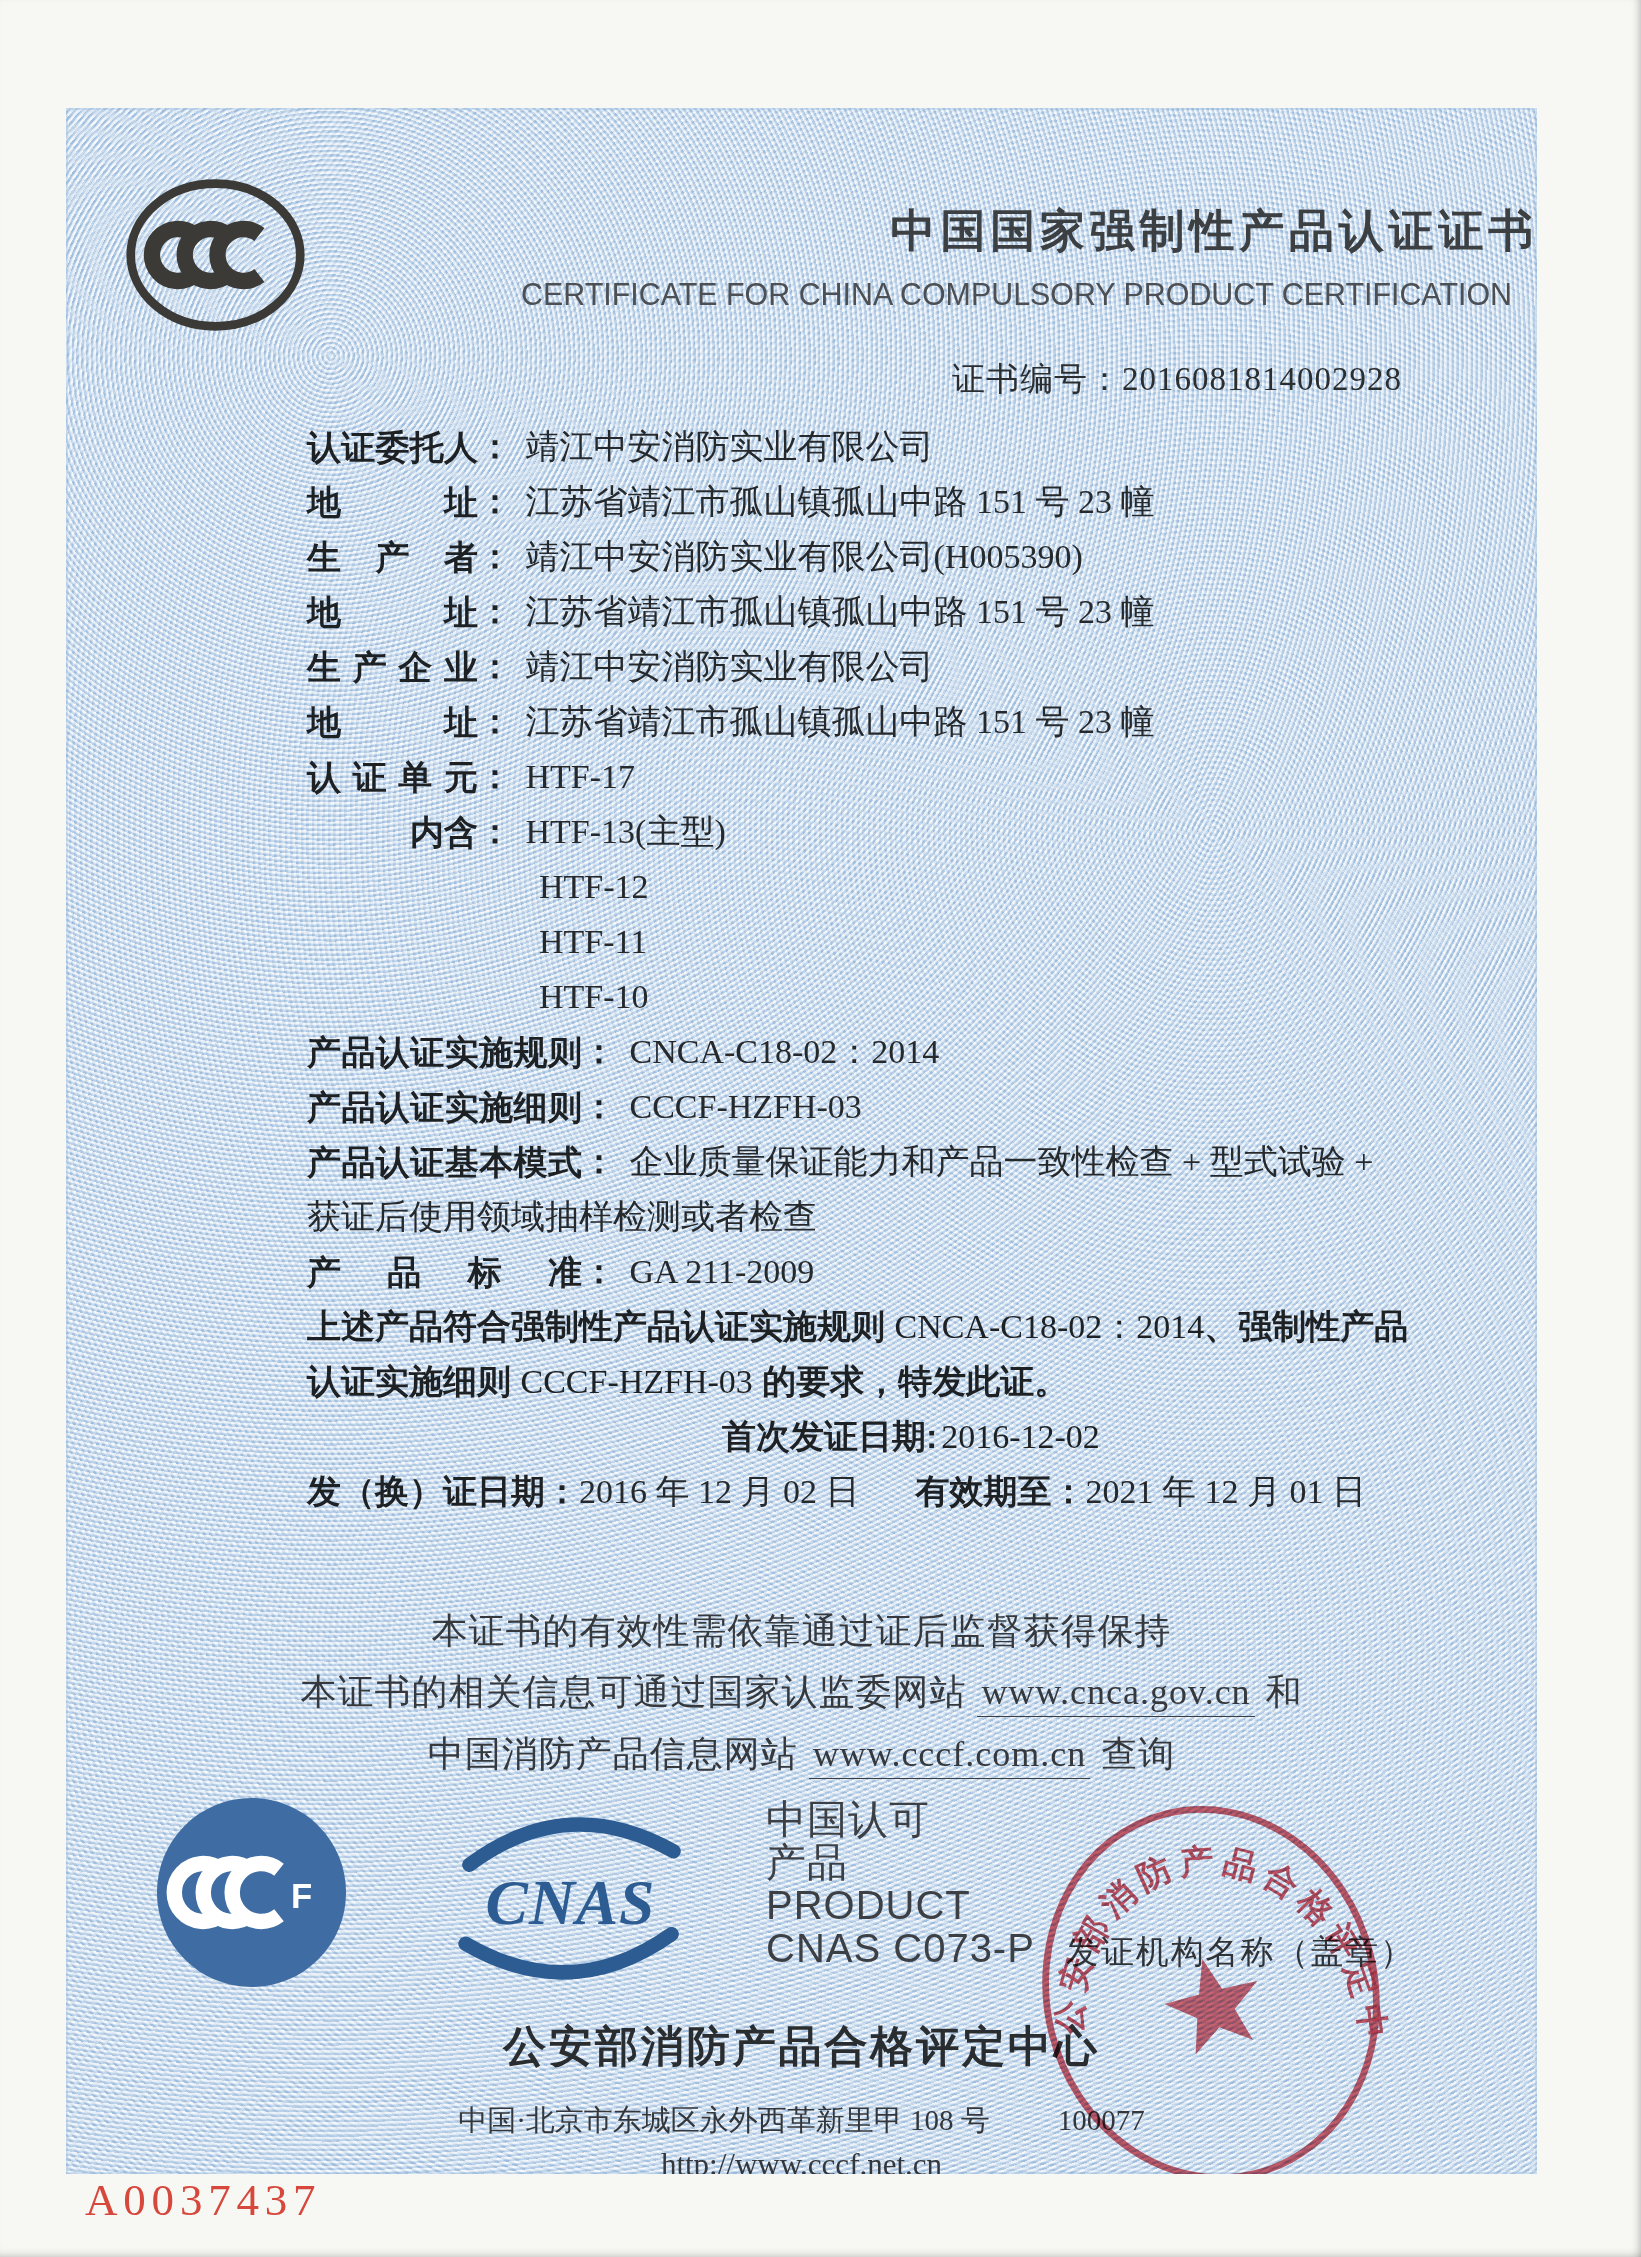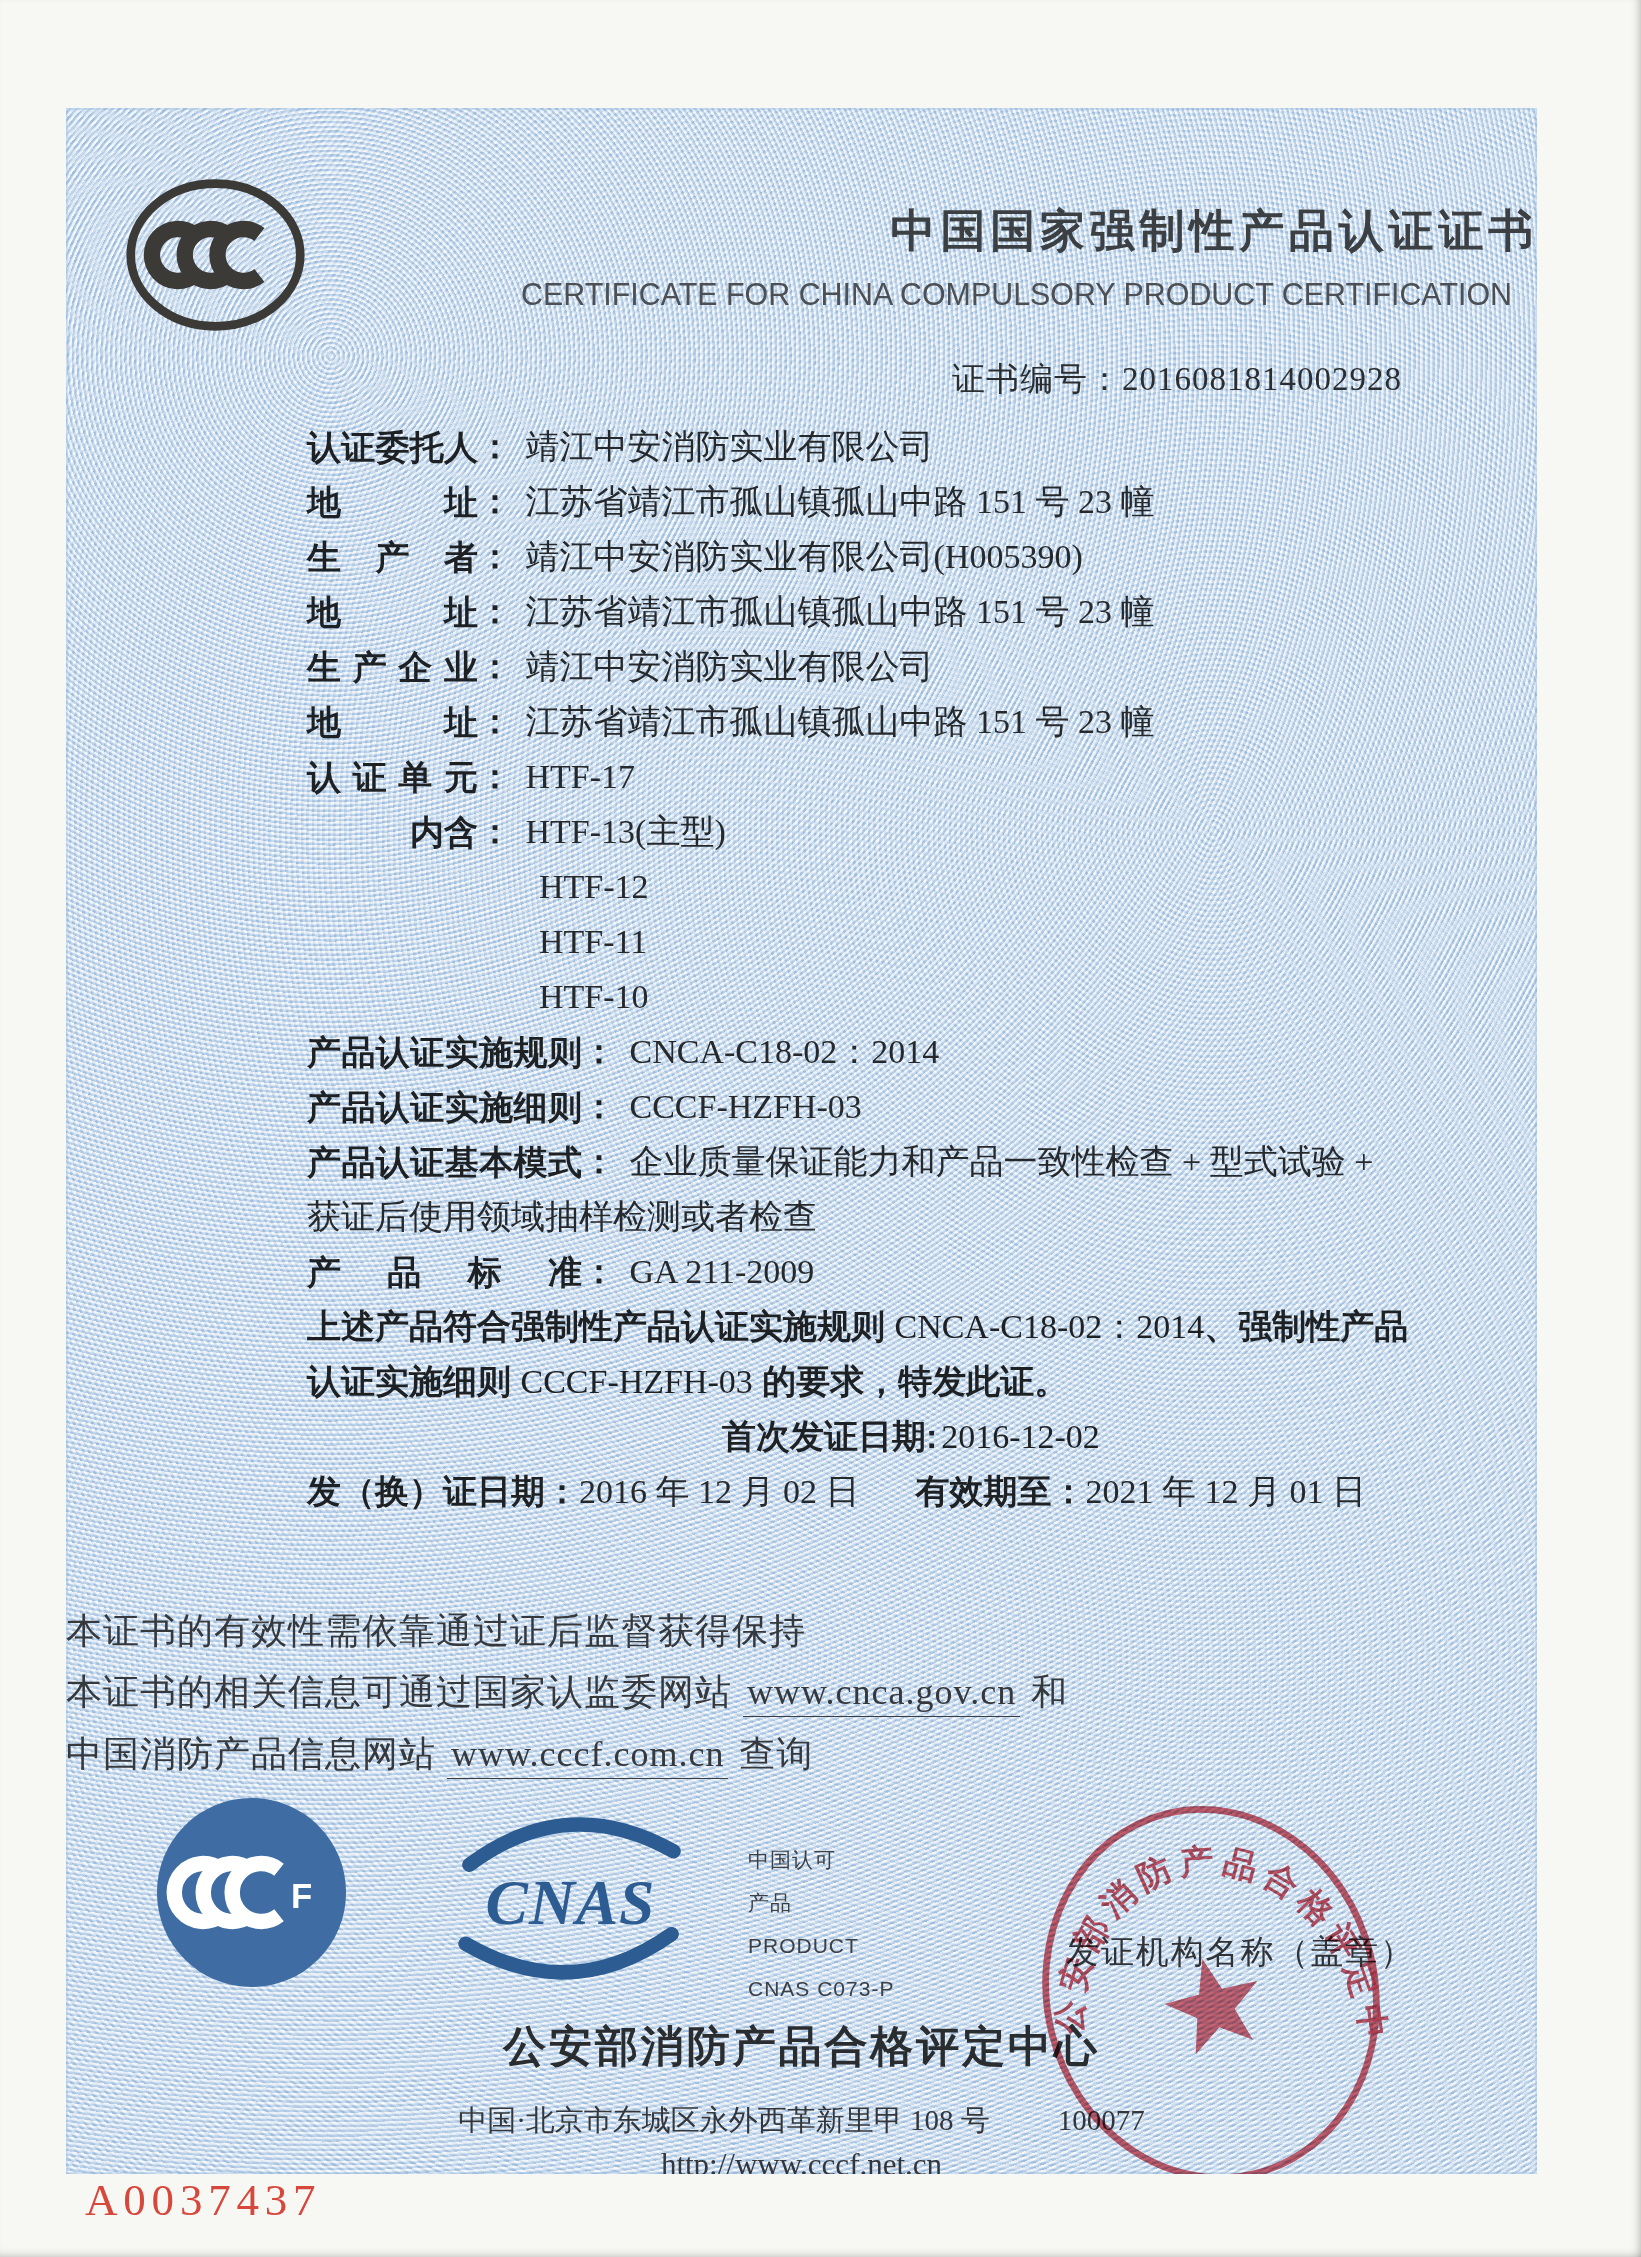--- a/index.html
+++ b/index.html
@@ -55,33 +55,33 @@
   .v{margin-left:13.5px;font-family:"Liberation Serif","DejaVu Serif",serif;}
   .indent{padding-left:232px;}
   .cont{font-family:"Liberation Serif","DejaVu Serif",serif;}
   .stmt{font-weight:bold;color:#1e2124;}
   .stmt .serif{font-weight:normal;}
   .first-issue{margin-left:415px;font-weight:bold;color:#1e2124;}
   .first-issue .v{margin-left:3.9px;font-weight:normal;}
   .dates .gap{display:inline-block;width:56px;}
   
   .notice{
-    position:absolute;left:0;right:0;top:1492px;text-align:left;
+    position:absolute;left:0;right:0;top:1492px;text-align:center;
     font-size:36px;line-height:61px;color:#35383c;letter-spacing:1px;
   }
   .notice .url{
     font-family:"Liberation Serif","DejaVu Serif",serif;
     border-bottom:1.9px solid #3b3e42;padding:0 3.9px 3.9px 3.9px;
   }
   
   .cccf-logo{position:absolute;left:89px;top:1688px;width:193px;height:193px;}
   .cnas-logo{position:absolute;left:384px;top:1699px;width:241px;height:183px;}
   .accr{
-    position:absolute;left:682px;top:1690px;font-size:21px;line-height:43px;
-    color:#3c3f44;letter-spacing:1px;margin-top:40px;
+    position:absolute;left:700px;top:1690px;font-size:40px;line-height:43px;
+    color:#3c3f44;letter-spacing:1px;
   }
   .stamp-caption{
     position:absolute;left:1000px;top:1822px;font-size:33px;letter-spacing:1.9px;
     color:#2f3236;font-family:"Liberation Serif","DejaVu Serif",serif;z-index:1;white-space:nowrap;
   }
   .stamp{position:absolute;left:952px;top:1678px;width:386px;height:444px;z-index:2;mix-blend-mode:multiply;}
   
   .org{
     position:absolute;left:0;right:0;top:1910px;text-align:center;
     font-size:43px;font-weight:bold;letter-spacing:2.9px;color:#2a2d30;

